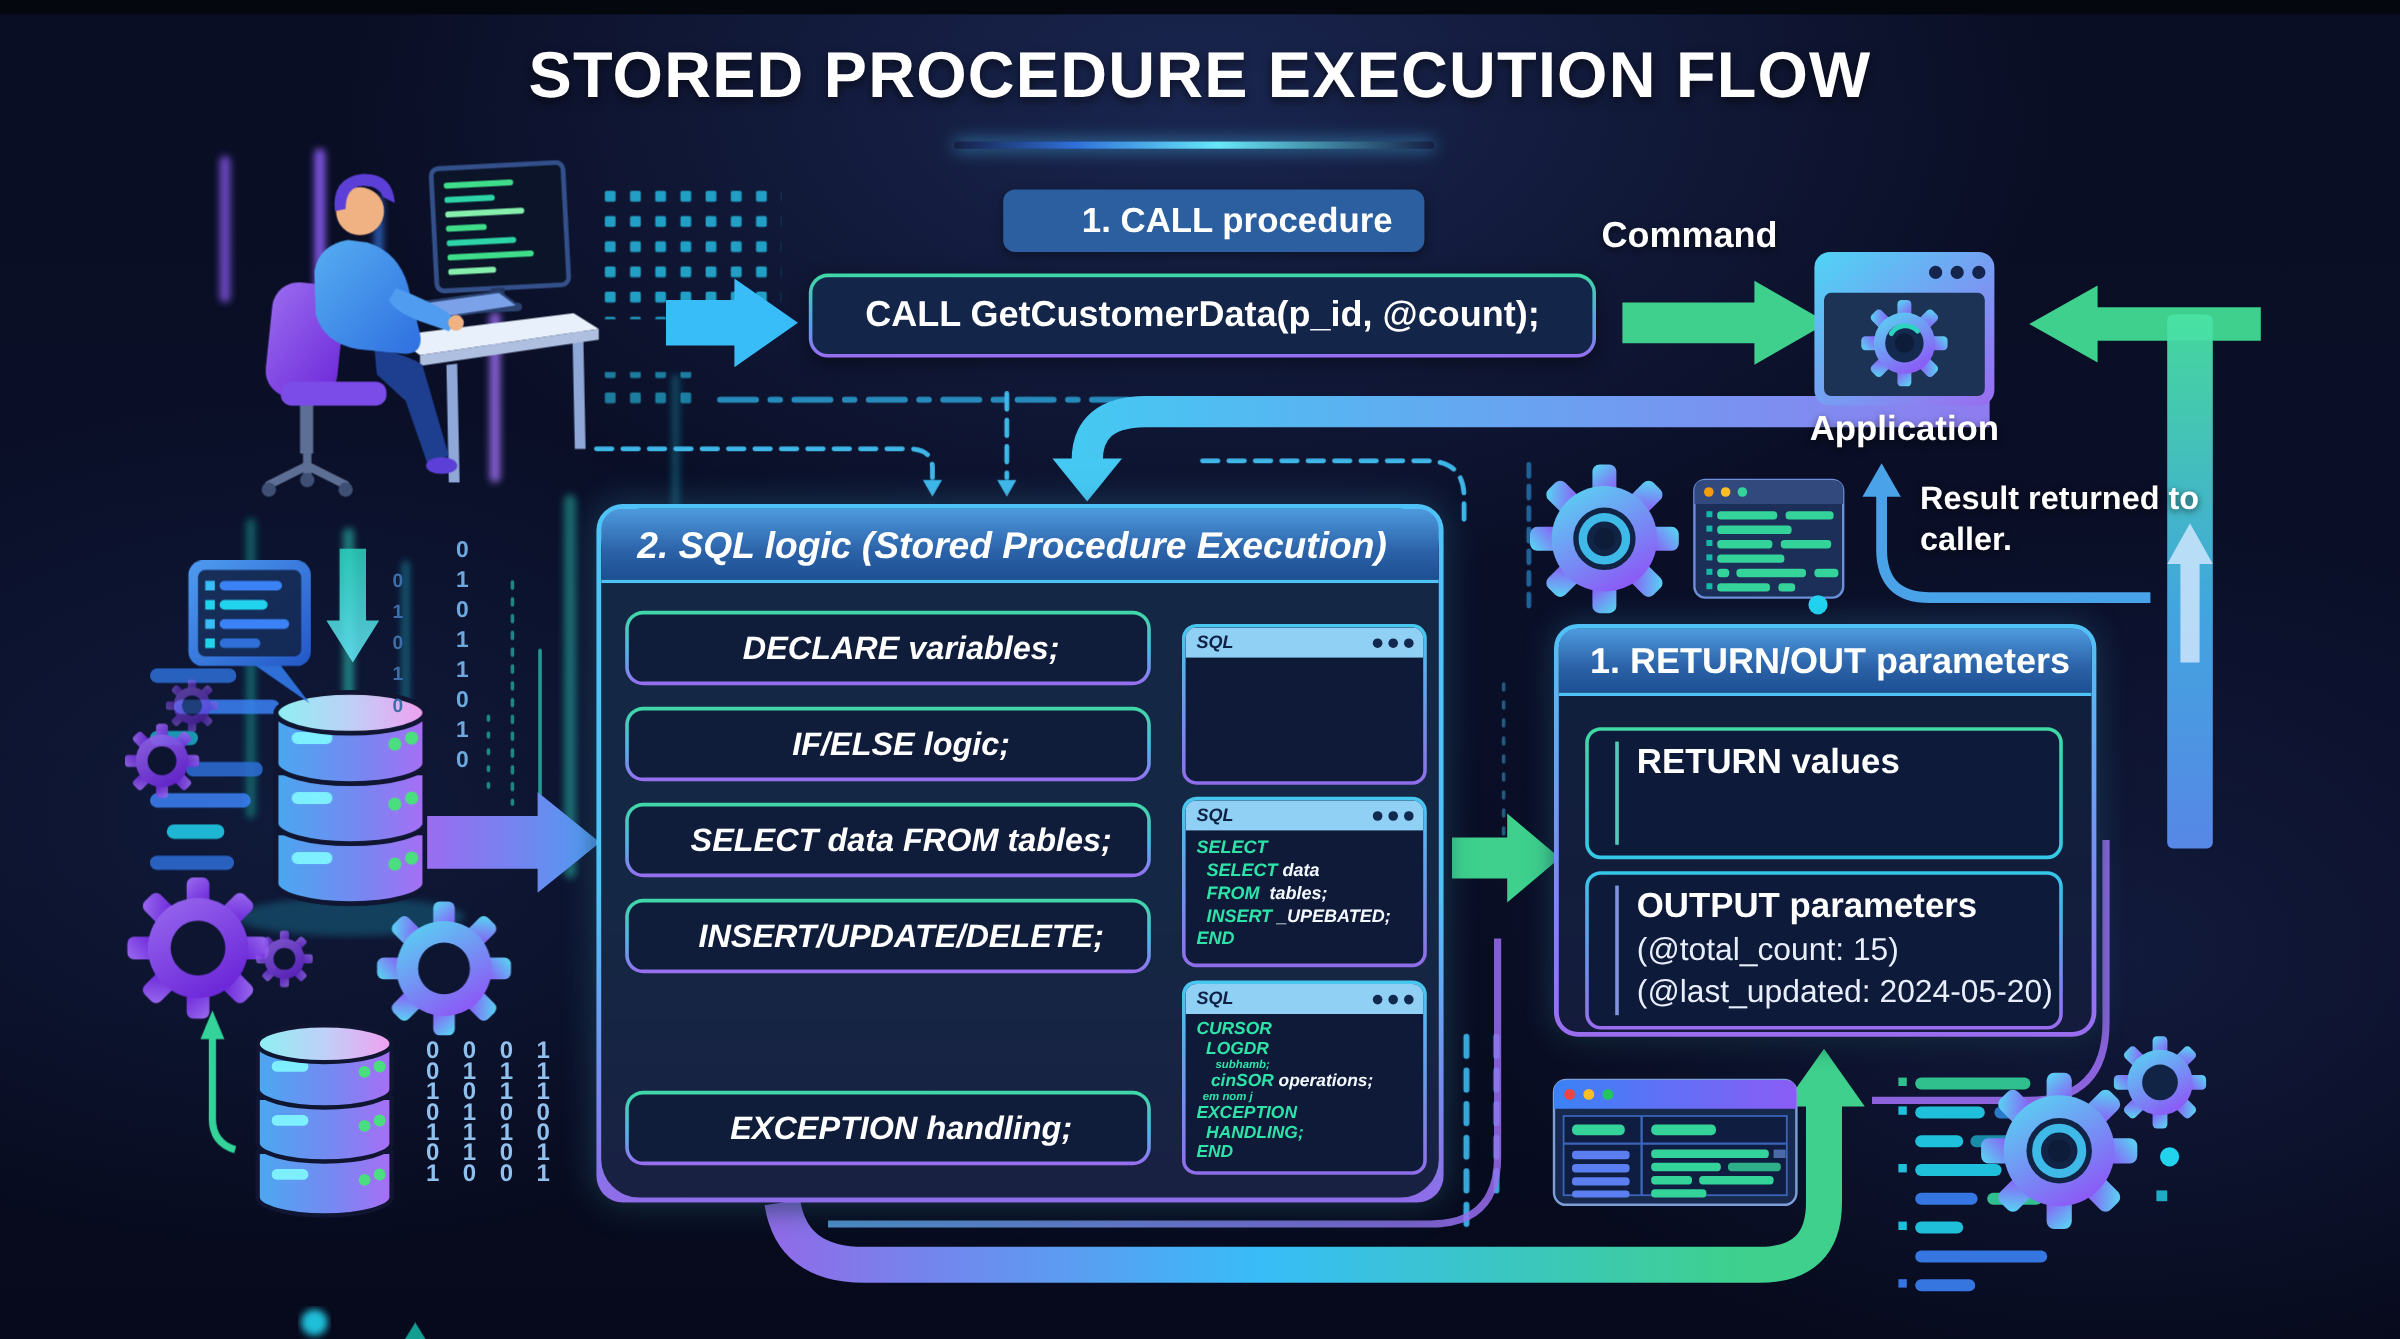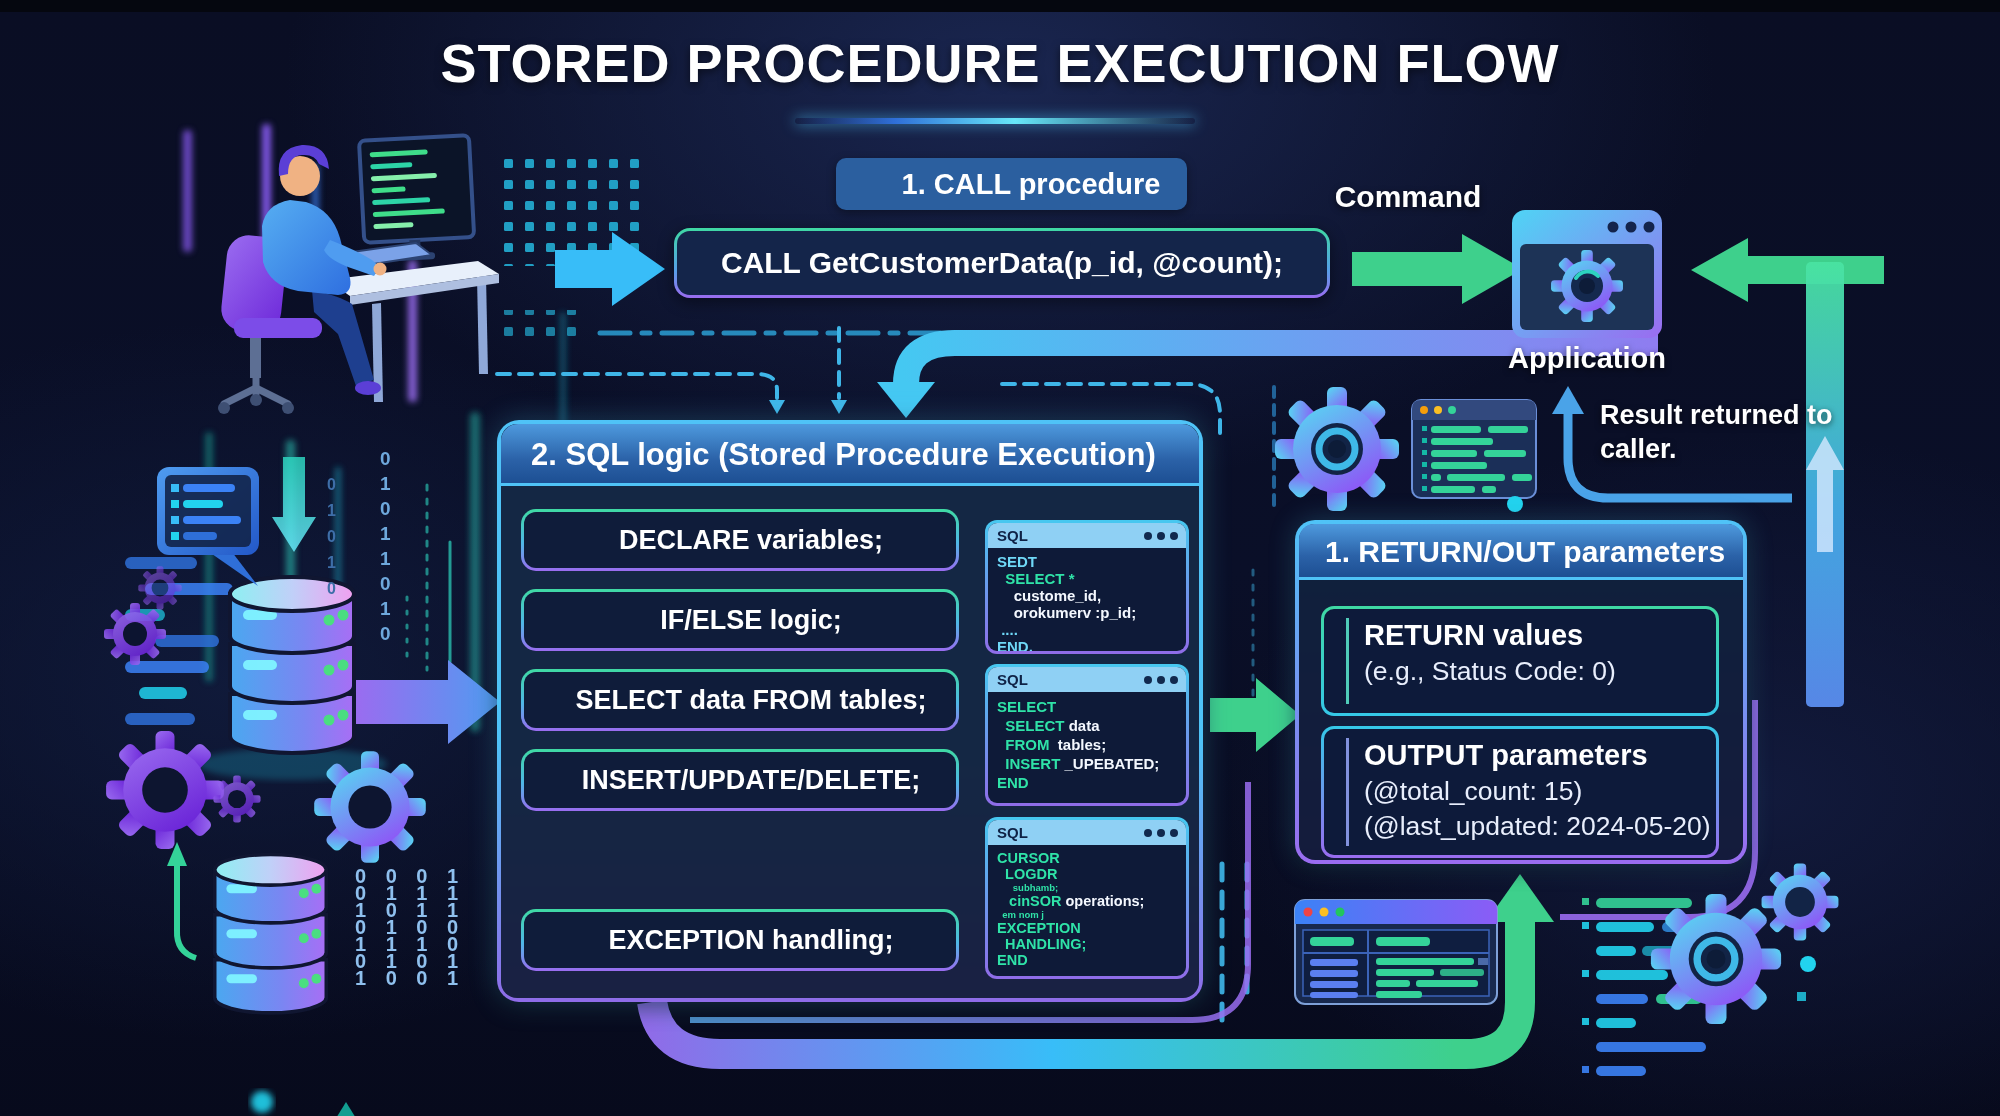--- a/index.html
+++ b/index.html
@@ -26,21 +26,21 @@
   #codebox .gb-in{border-radius:13px;background:#14254a;font-size:30px;font-weight:700;
     text-align:center;line-height:64px;}
   .lbl{font-weight:700;text-shadow:0 2px 6px rgba(0,0,0,.6);}
   #lbl-command{left:1318px;top:168px;width:180px;font-size:30px;}
   #lbl-application{left:1487px;top:330px;width:200px;font-size:29px;}
   #lbl-result{left:1600px;top:386px;width:240px;font-size:27px;line-height:34px;}
   
   #box2{left:497px;top:408px;width:706px;height:582px;border-radius:22px;
     background:linear-gradient(180deg,#4fc3f7 0%,#4fc3f7 55%,#8f6ce8 100%);
     box-shadow:0 0 28px rgba(79,195,247,.28),0 6px 20px rgba(0,0,0,.5);}
-  #box2 > .gb-in{inset:4px;border-radius:16px;background:rgba(15,26,52,.92);}
+  #box2 > .gb-in{inset:4px;border-radius:32px;background:rgba(15,26,52,.92);font-style:italic;}
   .panel-head{position:absolute;left:0;top:0;right:0;height:62px;border-radius:17px 17px 0 0;
     background:linear-gradient(180deg,#4e9ade 0%,#2b62a8 60%,#1d4f93 100%);
     border-bottom:3px solid #4fc3f7;font-size:31px;font-weight:700;line-height:62px;
     padding-left:30px;box-sizing:border-box;}
   .item{position:absolute;left:20px;width:438px;height:62px;border-radius:15px;
     background:linear-gradient(180deg,#3fd9a3 0%,#4fb8e8 55%,#9a6cf0 100%);text-align:center;}
   .item .gb-in{border-radius:12px;background:#0f1c3a;font-size:27px;font-weight:700;
     line-height:56px;padding-left:22px;}
   .win{position:absolute;left:484px;width:204px;border-radius:12px;
     background:linear-gradient(180deg,#46c8f0,#8f6ce8);}
@@ -483,28 +483,20 @@
     <div class="win w1" style="top:96px;height:134px">
       <div class="gb-in">
         <div class="win-bar">
           <span class="win-title">SQL</span>
           <span class="win-dots">
                 <i></i>
                 <i></i>
                 <i></i>
               </span>
         </div>
-        <div class="win-body">
-          <div class="cl"><span class="tc">SEDT</span></div>
-          <div class="cl"><span class="tk">  SELECT *</span></div>
-          <div class="cl"><span class="tw">    custome_id,</span></div>
-          <div class="cl"><span class="tw">    orokumerv :p_id;</span></div>
-          <div class="cl"><span class="tc"> ....</span></div>
-          <div class="cl"><span class="tc">END,</span></div>
-        </div>
       </div>
     </div>
 
     <div class="win w2" style="top:240px;height:142px">
       <div class="gb-in">
         <div class="win-bar">
           <span class="win-title">SQL</span>
           <span class="win-dots">
                 <i></i>
                 <i></i>
@@ -546,21 +538,20 @@
   </div>
 </div>
 
 <div id="box3" class="gb">
   <div class="gb-in">
     <div class="panel-head">1. RETURN/OUT parameters</div>
     <div id="sub-return" class="sub">
       <div class="gb-in">
         <span class="vline"></span>
         <div class="l1">RETURN values</div>
-        <div class="l2">(e.g., Status Code: 0)</div>
       </div>
     </div>
     <div id="sub-output" class="sub">
       <div class="gb-in">
         <span class="vline"></span>
         <div class="l1">OUTPUT parameters</div>
         <div class="l2">(@total_count: 15)</div>
         <div class="l2">(@last_updated: 2024-05-20)</div>
       </div>
     </div>

